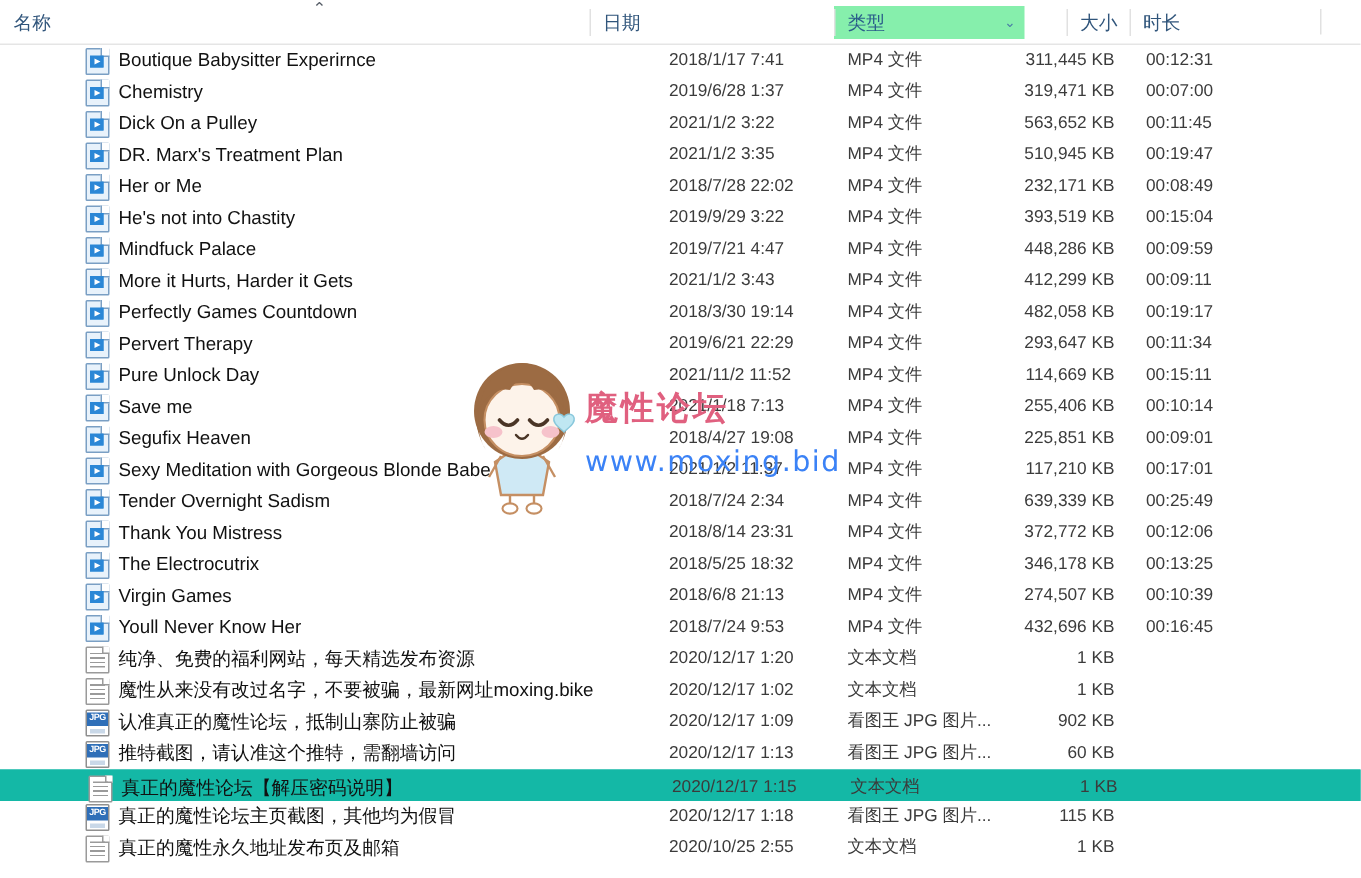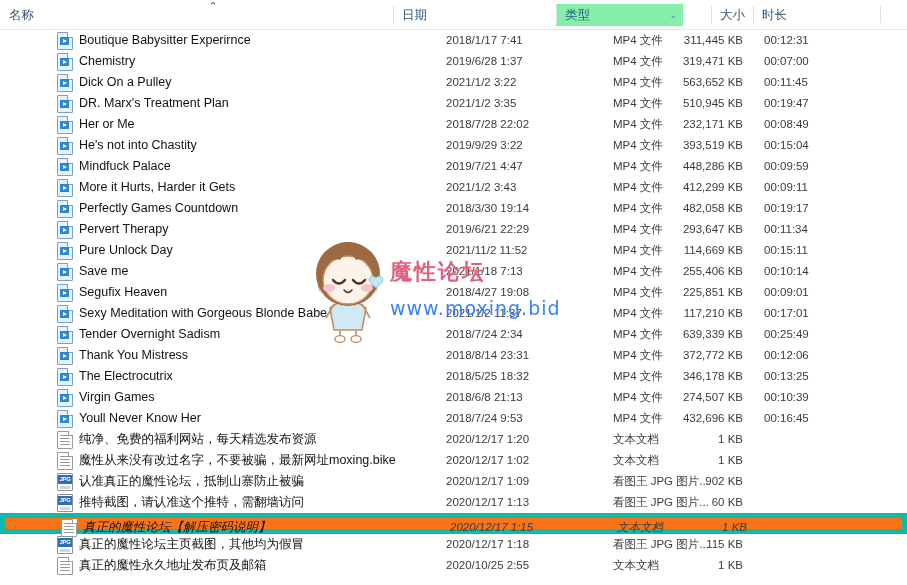--- a/index.html
+++ b/index.html
@@ -86,23 +86,22 @@
   }
   .row {
     position: relative;
     height: 21px;
     line-height: 21px;
     box-sizing: border-box;
     border: 1px solid transparent;
     white-space: nowrap;
   }
   .row.selected {
-    border: 5px solid #14b8a6;
-    background: #f97316;
-    font-style: italic;
+    border: 3px solid #14b8a6;
+    background: #14b8a6;
   }
   .cell-name {
     position: absolute;
     left: 19px;
     top: 0;
     height: 19px;
     line-height: 19px;
     display: flex;
     align-items: center;
     gap: 6px;
@@ -120,21 +119,20 @@
     color: #3b3b3b;
   }
   .cell-type {
     position: absolute;
     left: 564px;
     top: 0;
     height: 19px;
     line-height: 19px;
     font-size: 11.5px;
     color: #3b3b3b;
-    margin-left: 48px;
   }
   .cell-size {
     position: absolute;
     left: 676px;
     width: 66px;
     top: 0;
     height: 19px;
     line-height: 19px;
     text-align: right;
     font-size: 11.5px;

